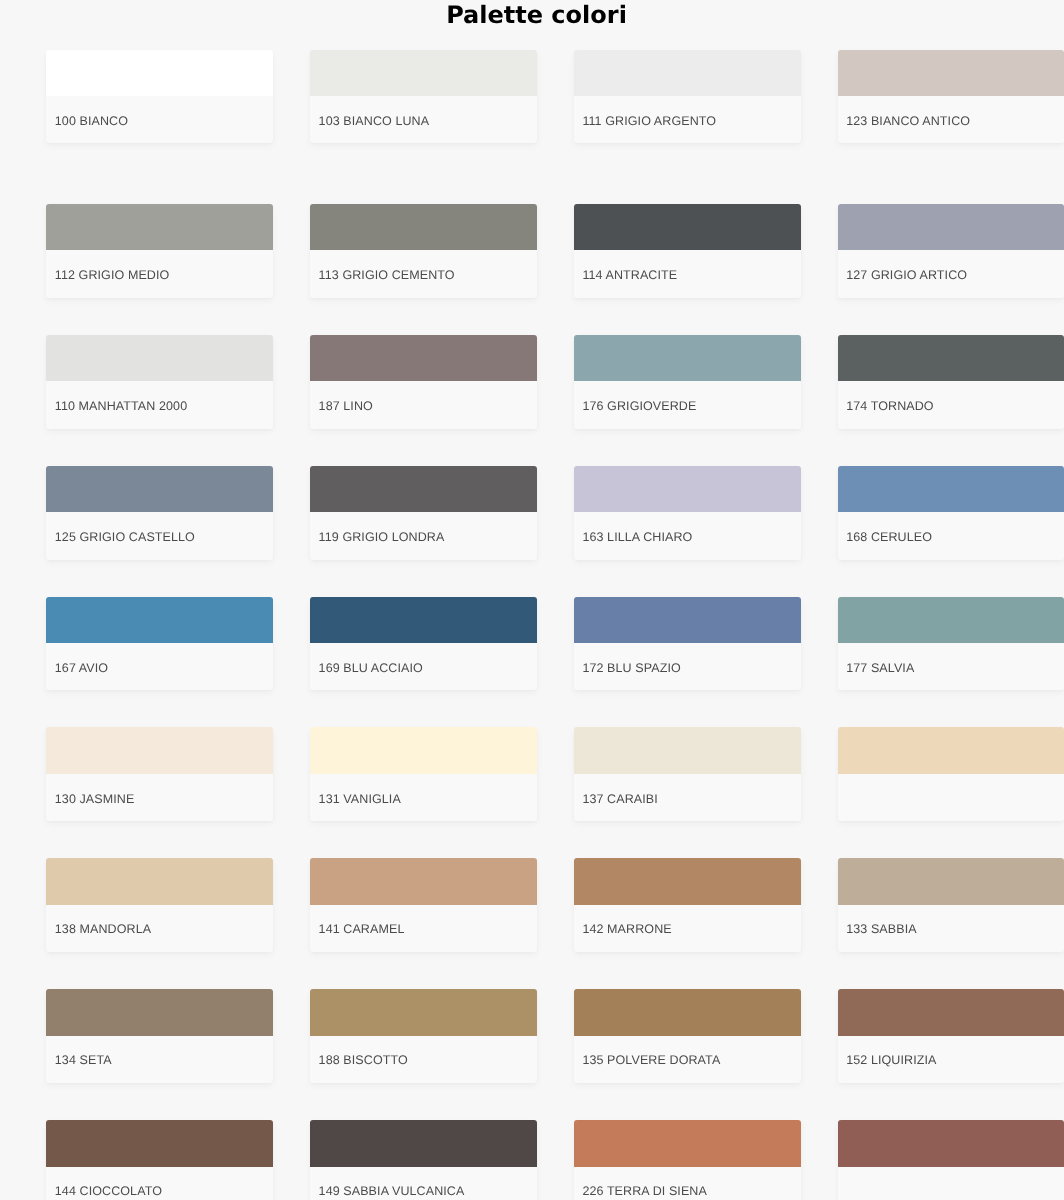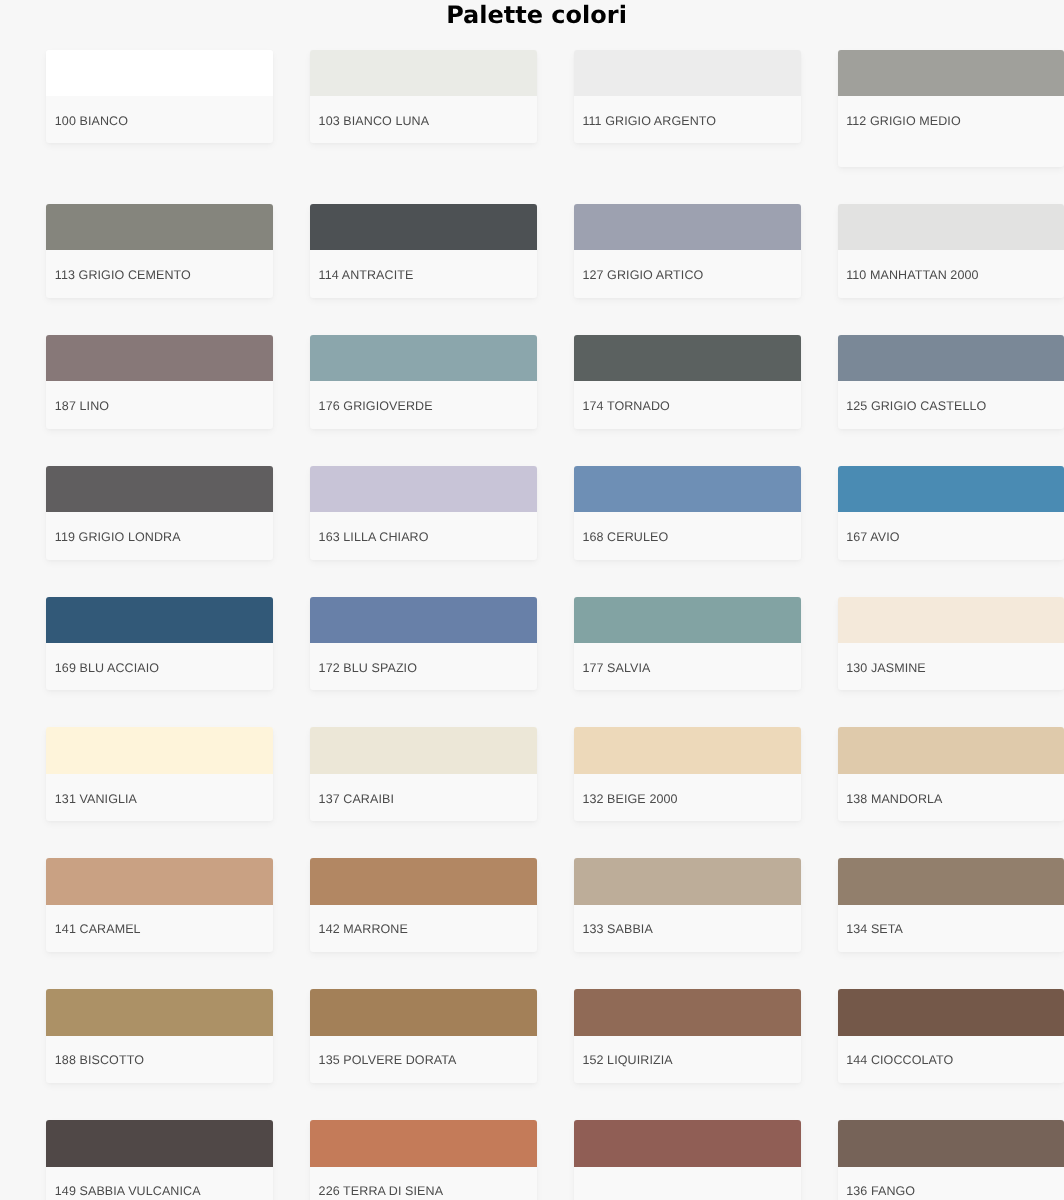--- a/index.html
+++ b/index.html
@@ -67,20 +67,24 @@
         <div class="color-label">100 BIANCO</div>
       </div>
       <div class="color-card group-break">
         <div class="color-swatch" style="background-color: rgb(234, 235, 230);"></div>
         <div class="color-label">103 BIANCO LUNA</div>
       </div>
       <div class="color-card group-break">
         <div class="color-swatch" style="background-color: rgb(236, 236, 236);"></div>
         <div class="color-label">111 GRIGIO ARGENTO</div>
       </div>
+      <div class="color-card group-break">
+        <div class="color-swatch" style="background-color: rgb(210, 199, 193);"></div>
+        <div class="color-label">123 BIANCO ANTICO</div>
+      </div>
       <div class="color-card">
         <div class="color-swatch" style="background-color: rgb(160, 160, 155);"></div>
         <div class="color-label">112 GRIGIO MEDIO</div>
       </div>
       <div class="color-card">
         <div class="color-swatch" style="background-color: rgb(133, 133, 125);"></div>
         <div class="color-label">113 GRIGIO CEMENTO</div>
       </div>
       <div class="color-card">
         <div class="color-swatch" style="background-color: rgb(77, 81, 84);"></div>
@@ -145,21 +149,20 @@
       <div class="color-card">
         <div class="color-swatch" style="background-color: rgb(254, 244, 218);"></div>
         <div class="color-label">131 VANIGLIA</div>
       </div>
       <div class="color-card">
         <div class="color-swatch" style="background-color: rgb(236, 231, 215);"></div>
         <div class="color-label">137 CARAIBI</div>
       </div>
       <div class="color-card">
         <div class="color-swatch" style="background-color: rgb(237, 217, 186);"></div>
-        <div class="color-label">132 BEIGE 2000</div>
       </div>
       <div class="color-card">
         <div class="color-swatch" style="background-color: rgb(223, 202, 171);"></div>
         <div class="color-label">138 MANDORLA</div>
       </div>
       <div class="color-card">
         <div class="color-swatch" style="background-color: rgb(201, 161, 131);"></div>
         <div class="color-label">141 CARAMEL</div>
       </div>
       <div class="color-card">

